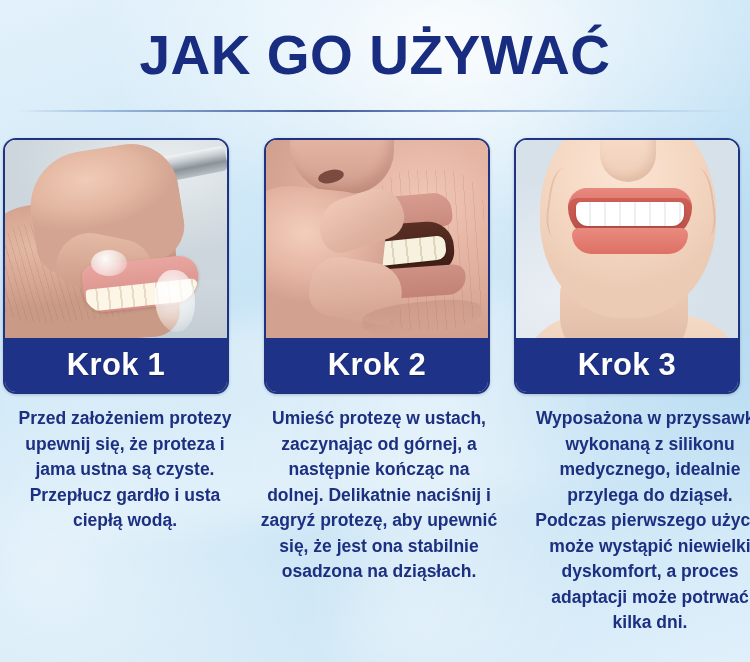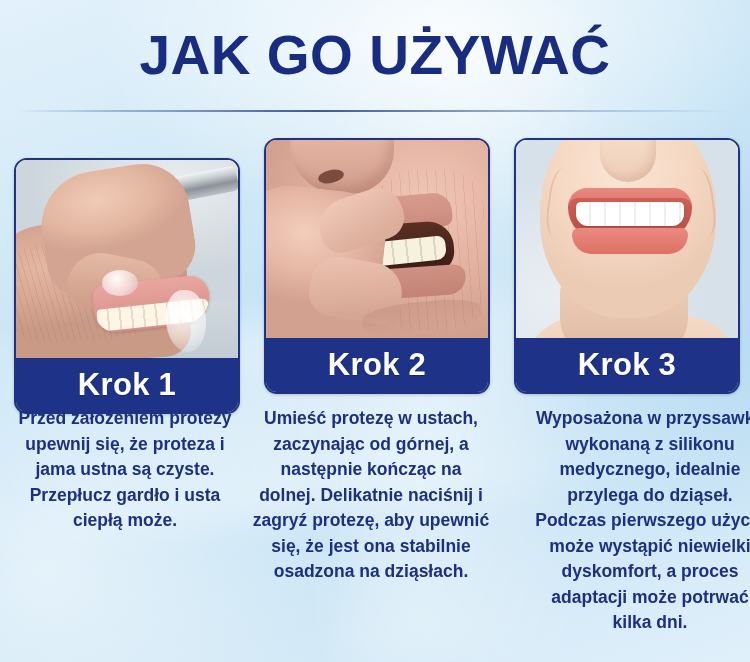--- a/index.html
+++ b/index.html
@@ -95,21 +95,21 @@
     position: absolute;
     top: 0;
     width: 222px;
     height: 252px;
     border: 2px solid #1f3380;
     border-radius: 13px;
     overflow: hidden;
     box-shadow: 0 1px 3px rgba(30,50,110,0.25);
     background: #dce9f2;
   }
-  .card.c1 { left: 14px; margin-top: 20px; }
+  .card.c1 { left: 3px; }
   .card.c2 { left: 264px; text-decoration: underline; }
   .card.c3 { left: 514px; }
 
   .photo {
     position: absolute;
     left: 0;
     top: 0;
     width: 100%;
     height: 198px;
     overflow: hidden;
@@ -373,21 +373,21 @@
     position: absolute;
     top: 0;
     width: 238px;
     text-align: center;
     color: #1c2f80;
     font-size: 17.5px;
     line-height: 25.5px;
     font-weight: bold;
   }
   .desc.d1 { left: 6px; width: 238px; }
-  .desc.d2 { left: 252px; width: 238px; }
+  .desc.d2 { left: 260px; width: 238px; }
   .desc.d3 { left: 531px; width: 238px; }
 </style>
 </head>
 <body>
 
 <div id="page">
 
   <div class="bg-sweep-a"></div>
   <div class="bg-sweep-b"></div>
 
@@ -456,18 +456,18 @@
         <div class="lip-l3"></div>
       </div>
       <div class="step-band">
         <span class="step-band-label">Krok 3</span>
       </div>
     </div>
 
   </div>
 
   <div class="descs">
-    <div class="desc d1">Przed założeniem protezy upewnij się, że proteza i jama ustna są czyste. Przepłucz gardło i usta ciepłą może.</div>
+    <div class="desc d1">Przed założeniem protezy upewnij się, że proteza i jama ustna są czyste. Przepłucz gardło i usta ciepłą wodą.</div>
     <div class="desc d2">Umieść protezę w ustach, zaczynając od górnej, a następnie kończąc na dolnej. Delikatnie naciśnij i zagryź protezę, aby upewnić się, że jest ona stabilnie osadzona na dziąsłach.</div>
     <div class="desc d3">Wyposażona w przyssawkę wykonaną z silikonu medycznego, idealnie przylega do dziąseł. Podczas pierwszego użycia może wystąpić niewielki dyskomfort, a proces adaptacji może potrwać kilka dni.</div>
   </div>
 
 </div>
 
 </body></html>

